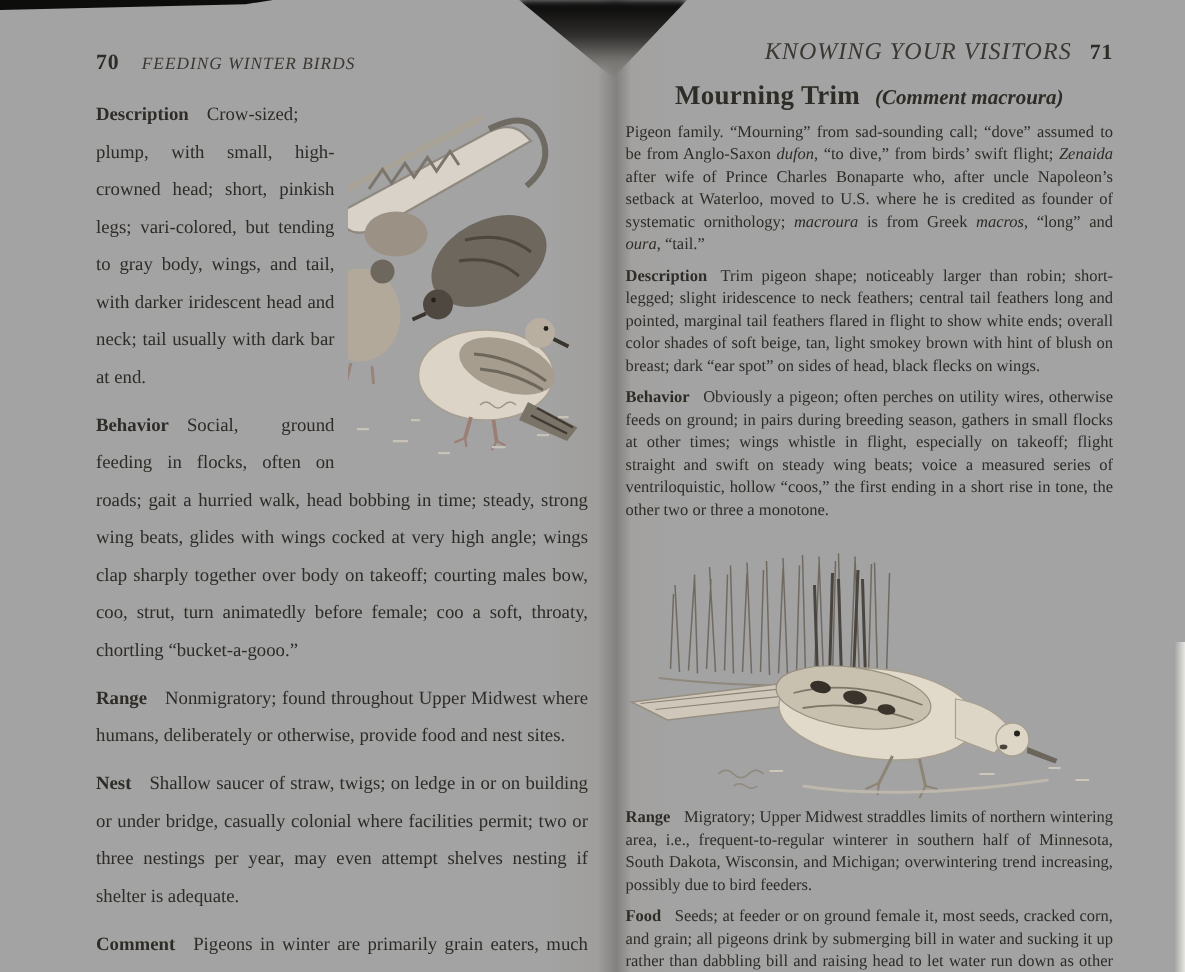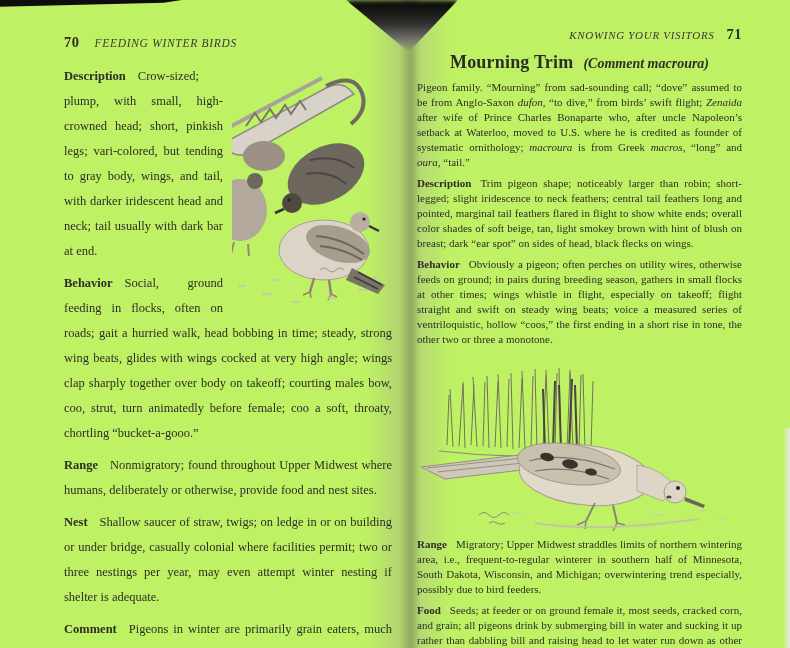--- a/index.html
+++ b/index.html
@@ -1,20 +1,20 @@
 <!DOCTYPE html>
 <html><head>
 <meta charset="utf-8">
 <style>
   html,body{margin:0;padding:0;}
   body{
     width:790px;height:648px;overflow:hidden;background:#ffffff;
     font-family:"Liberation Serif","DejaVu Serif",serif;color:#2e2c27;
   }
-  .photo{position:relative;width:790px;height:648px;background:#bef264;}
+  .photo{position:relative;width:790px;height:648px;background:#a3a3a3;}
 
   
   .top-strip{position:absolute;left:0;top:0;width:182px;height:7px;background:#0d0d0c;
     clip-path:polygon(0 0,100% 0,90% 40%,0 95%);}
   .gutter-v{position:absolute;left:346px;top:0;width:112px;height:52px;
     background:linear-gradient(to bottom,#050505 0%,#2e2d2b 45%,#787673 78%,rgba(120,118,115,0) 100%);
     clip-path:polygon(0 0,100% 0,56% 100%);filter:blur(2.5px);}
   .gutter-band{position:absolute;left:366px;top:0;width:86px;height:648px;
     background:linear-gradient(to right,rgba(150,146,140,0) 0%,rgba(150,146,140,.30) 38%,
       rgba(96,92,88,.48) 52%,rgba(160,156,150,.26) 64%,rgba(200,198,195,0) 100%);}
@@ -22,21 +22,21 @@
     background:linear-gradient(to left,#e8e6e2,rgba(232,230,226,0));}
 
   .page{position:absolute;}
   .left-page{left:64px;top:34px;width:328px;}
   .right-page{left:417px;top:26px;width:325px;}
 
   .lp-header{display:flex;align-items:baseline;gap:15px;margin-bottom:13px;}
   .rp-header{display:flex;justify-content:flex-end;align-items:baseline;gap:12px;margin-bottom:2px;}
   .pagenum{font-weight:bold;font-size:14.5px;letter-spacing:.5px;}
   .runhead{font-style:italic;font-size:11.5px;letter-spacing:.7px;color:#3b3833;}
-  .right-page .runhead{font-size:11px;font-family:Liberation Serif, serif;}
+  .right-page .runhead{font-size:16px;font-family:Liberation Serif, serif;}
 
   .entry{margin:0 0 7px 0;font-size:12.5px;line-height:25px;text-align:justify;}
   .right-page .entry{font-size:11px;line-height:15px;margin-bottom:6px;}
   .lbl{font-weight:bold;margin-right:12px;}
   .right-page .lbl{margin-right:9px;}
 
   .flow{overflow:visible;}
   .flow::after{content:"";display:block;clear:both;}
   .pigeon-illo{float:right;width:160px;height:240px;margin:0 0 2px 9px;}
   .dove-illo{width:325px;height:182px;margin:3px 0 2px 0;}
@@ -111,21 +111,21 @@
       </p>
       <p class="entry">
         <span class="lbl">Behavior</span><span>Social, ground feeding in flocks, often on roads; gait a hurried walk, head bobbing in time; steady, strong wing beats, glides with wings cocked at very high angle; wings clap sharply together over body on takeoff; courting males bow, coo, strut, turn animatedly before female; coo a soft, throaty, chortling “bucket-a-gooo.”</span>
       </p>
     </div>
 
     <p class="entry">
       <span class="lbl">Range</span><span>Nonmigratory; found throughout Upper Midwest where humans, deliberately or otherwise, provide food and nest sites.</span>
     </p>
     <p class="entry">
-      <span class="lbl">Nest</span><span>Shallow saucer of straw, twigs; on ledge in or on building or under bridge, casually colonial where facilities permit; two or three nestings per year, may even attempt winter nesting if shelter is adequate.</span>
+      <span class="lbl">Nest</span><span>Shallow saucer of straw, twigs; on ledge in or on building or under bridge, casually colonial where facilities permit; two or three nestings per year, may even attempt shelves nesting if shelter is adequate.</span>
     </p>
     <p class="entry">
       <span class="lbl">Comment</span><span>Pigeons in winter are primarily grain eaters, much preferring it served on the ground or on wide, flat shelves. But they will obligingly gobble anything, as generations of city park regulars have found, to the delight of themselves and the birds. Dropping-smeared buildings and park statuary are testimony to their messiness. But for an apartment-balcony station well above reach of other birds, pigeons might be the only clients.</span>
     </p>
 
   </div>
 
   <div class="page right-page">
     <div class="rp-header">
       <span class="runhead">KNOWING YOUR VISITORS</span>
@@ -180,20 +180,20 @@
         <path d="M118,170 q62,10 164,-4" stroke="#c3bcae" stroke-width="2" fill="none" opacity="0.8"></path>
         <path d="M236,162 h10 M282,158 h8 M300,166 h9 M96,160 h9" stroke="#cdc7ba" stroke-width="1.2" fill="none"></path>
 
         <g>
           <path d="M62,162 q5,-5 10,0 t10,0 t10,0 M72,170 q4,-3 8,0 t8,0" stroke="#8f897e" stroke-width="1" fill="none"></path>
         </g>
       </svg>
     </div>
 
     <p class="entry">
-      <span class="lbl">Range</span><span>Migratory; Upper Midwest straddles limits of northern wintering area, i.e., frequent-to-regular winterer in southern half of Minnesota, South Dakota, Wisconsin, and Michigan; overwintering trend especially, possibly due to bird feeders.</span>
+      <span class="lbl">Range</span><span>Migratory; Upper Midwest straddles limits of northern wintering area, i.e., frequent-to-regular winterer in southern half of Minnesota, South Dakota, Wisconsin, and Michigan; overwintering trend increasing, possibly due to bird feeders.</span>
     </p>
     <p class="entry">
       <span class="lbl">Food</span><span>Seeds; at feeder or on ground female it, most seeds, cracked corn, and grain; all pigeons drink by submerging bill in water and sucking it up rather than dabbling bill and raising head to let water run down as other birds do.</span>
     </p>
   </div>
 
 </div>
 
 </body></html>

